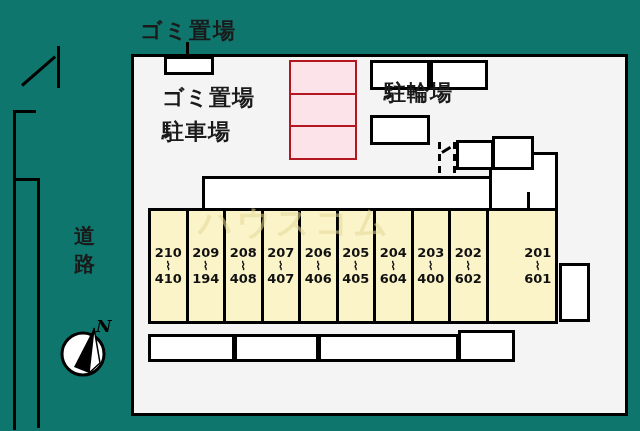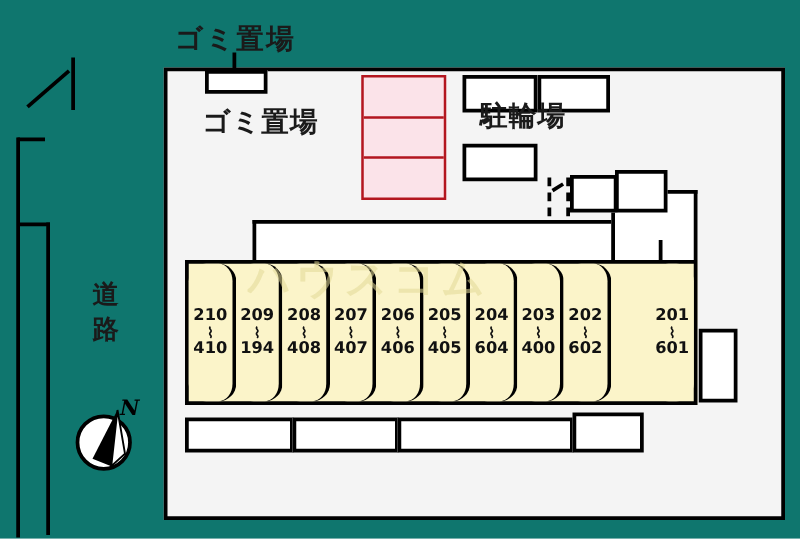--- a/index.html
+++ b/index.html
@@ -95,21 +95,21 @@
     border:3px solid #000;
     box-sizing:border-box;
     background:#fbf4c9;
   }
   .unit{
     flex:1;
     border-right:3px solid #000;
     box-sizing:border-box;
     background:#fbf4c9;
     position:relative;
-    display:flex;align-items:center;justify-content:center;border-radius:14px;
+    display:flex;align-items:center;justify-content:center;
   }
   .unit:last-child{border-right:none;margin-left:32px;}
   .unit-nums{
     text-align:center;
     font-family:"DejaVu Sans",sans-serif;
     font-size:13px;font-weight:700;color:#111111;
     line-height:1.05;
   }
   .unit-nums .tilde{font-size:12px;display:block;line-height:1.0;}
 
@@ -182,20 +182,21 @@
   <div class="abs roadline" style="left:14px;top:110px;width:22px;height:3px;"></div>
   <div class="abs roadline" style="left:13px;top:110px;width:3px;height:320px;"></div>
   <div class="abs roadline" style="left:16px;top:178px;width:24px;height:3px;"></div>
   <div class="abs roadline" style="left:37px;top:178px;width:3px;height:250px;"></div>
 
   <div class="abs" id="gomi-leader"></div>
   <div class="abs" id="gomi-box"></div>
   <div class="abs jp-label" id="gomi-label">ゴミ置場</div>
 
   <div class="abs jp-label" id="kyaku-line1">ゴミ置場</div>
+  <div class="abs jp-label" id="kyaku-line2">駐車場</div>
 
   <div class="abs" id="visitor-stalls">
     <div class="stall"></div>
     <div class="stall"></div>
     <div class="stall"></div>
   </div>
 
   <div class="abs bike-box" id="bike-a"></div>
   <div class="abs bike-box" id="bike-b"></div>
   <div class="abs bike-box" id="bike-c"></div>

